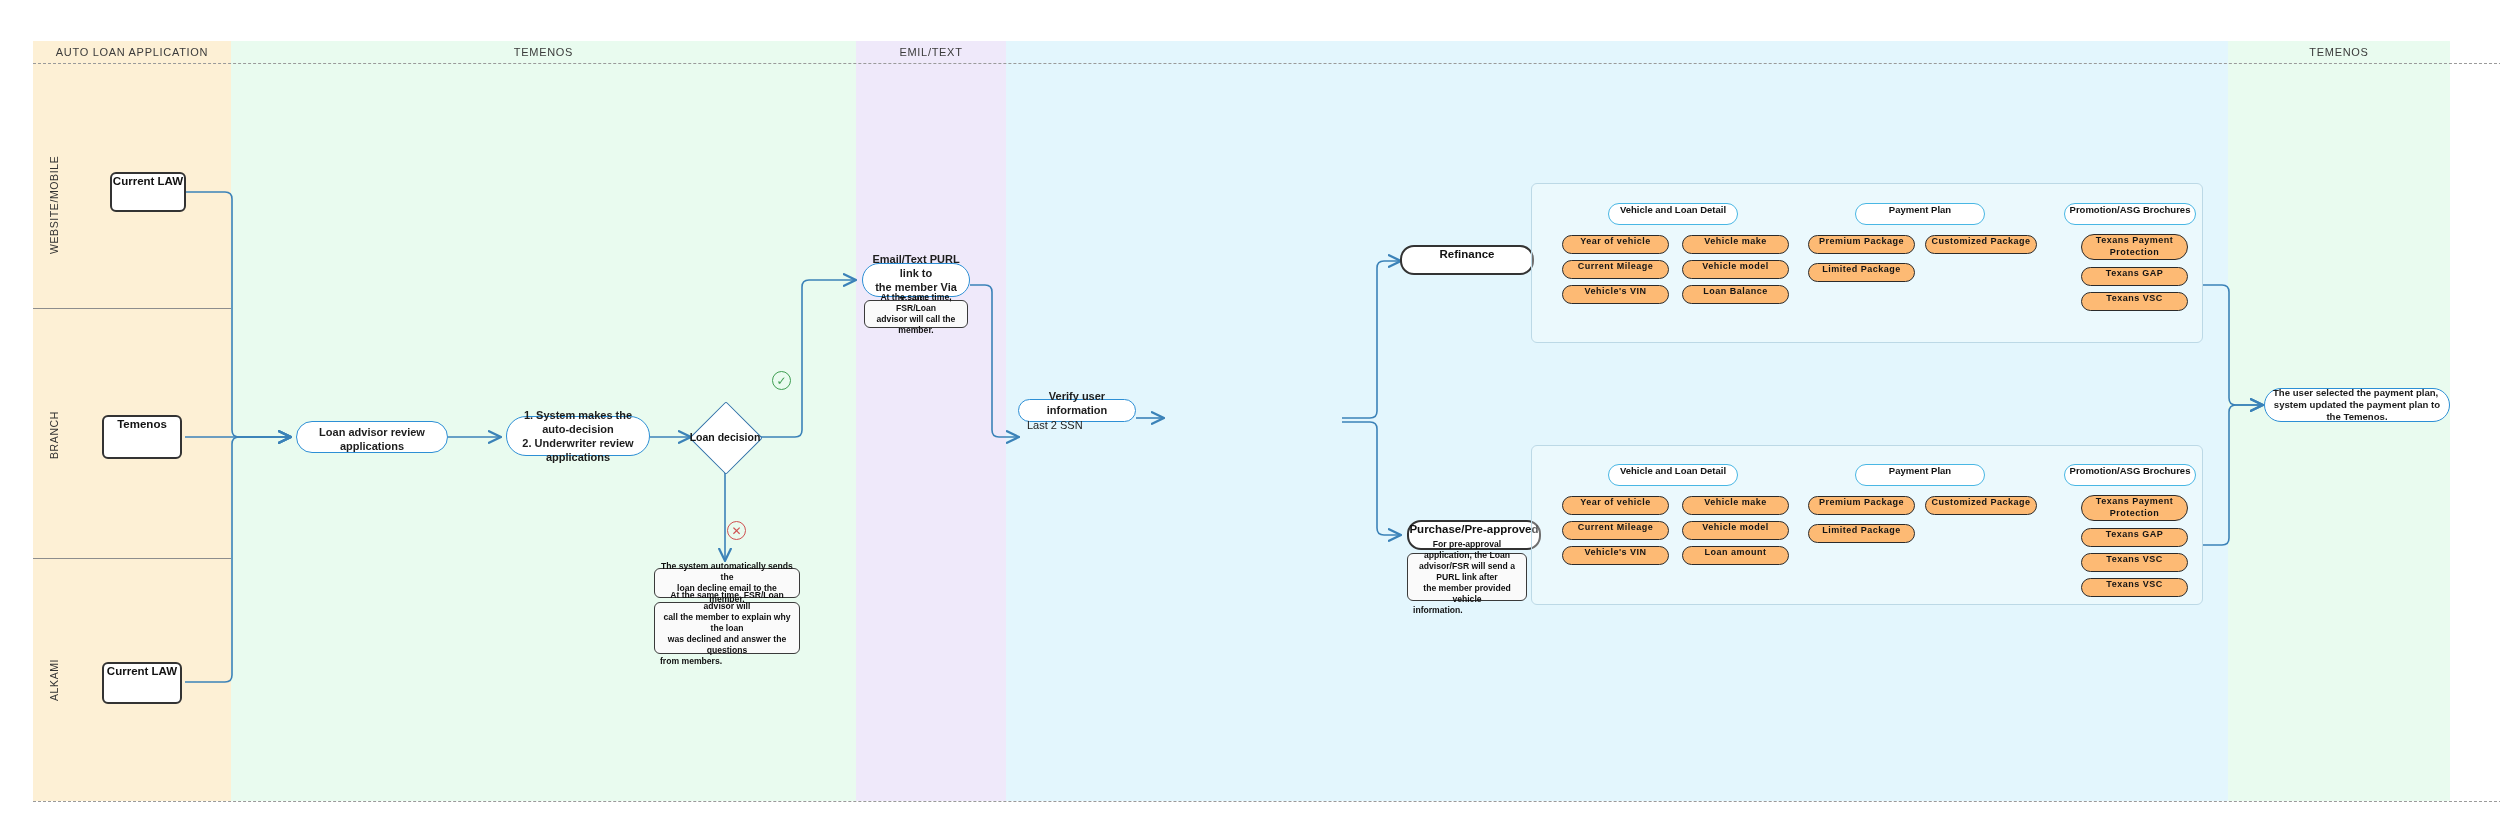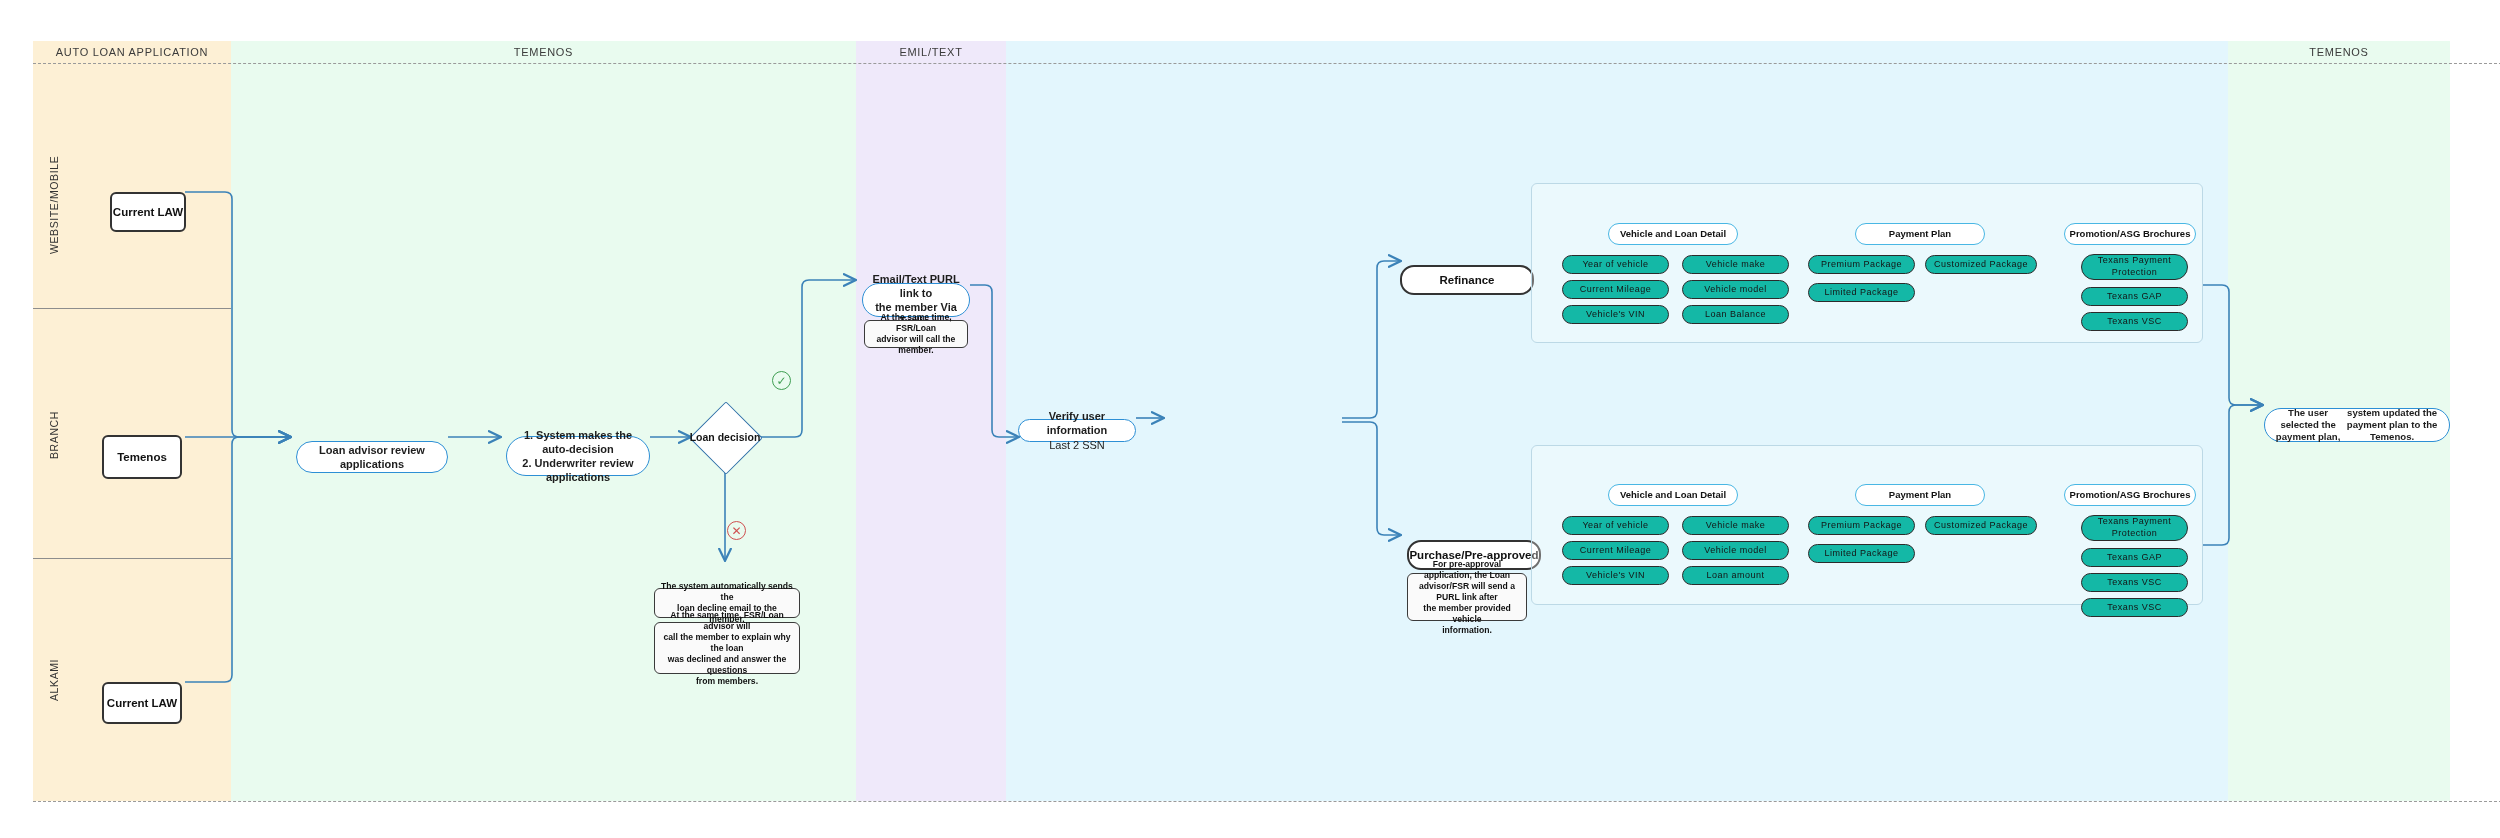--- a/index.html
+++ b/index.html
@@ -17,32 +17,32 @@
   .hsep{position:absolute;left:33px;right:0;border-top:1px dashed #9a9a9a;height:0;}
   
   .hsep-solid{position:absolute;height:0;border-top:1px solid #8d8d8d;}
 
   
   .row-label{position:absolute;font-size:10.5px;letter-spacing:.6px;color:#333;
              writing-mode:vertical-rl;transform:rotate(180deg);
              text-align:center;white-space:nowrap;}
 
   
-  .node{position:absolute;box-sizing:border-box;display:flex;align-items:center;
-        justify-content:center;text-align:center;background:#ffffff;margin-top:20px;}
+  .node{position:absolute;box-sizing:border-box;display:flex;align-items:flex-start;
+        justify-content:center;text-align:center;background:#ffffff;}
   .node span{display:block;line-height:1.28;}
 
   .pill{border:1.6px solid #2d8fd5;border-radius:999px;background:#fff;
         font-size:11px;font-weight:700;color:#1d1d1d;padding:3px 8px;}
   .rect-dark{border:2px solid #333333;border-radius:14px;background:#fff;
         font-size:11.5px;font-weight:700;color:#111;}
   .note{border:1.3px solid #3a3a3a;border-radius:6px;background:#fafafa;
         font-size:8.6px;font-weight:700;color:#111;padding:3px 5px;}
-  .chip{border:1.7px solid #2b2b2b;border-radius:999px;background:#14b8a6;
-        font-size:9px;font-weight:400;letter-spacing:.5px;color:#141414;}
+  .chip{border:1.7px solid #2b2b2b;border-radius:999px;background:#fdba74;
+        font-size:9px;font-weight:700;letter-spacing:.5px;color:#141414;}
   .chip-hdr{border:1.8px solid #49b7e4;border-radius:999px;background:#fff;
         font-size:9.5px;font-weight:700;color:#111;}
   .panel{position:absolute;box-sizing:border-box;border:1px solid #bcd9e6;
         border-radius:6px;background:rgba(255,255,255,.30);}
 
   .diamond{position:absolute;border:1.4px solid #2f6fa8;background:#fff;
         transform:rotate(45deg);border-radius:2px;}
   .diamond-label{position:absolute;display:flex;align-items:center;justify-content:center;
         font-size:10.5px;font-weight:700;color:#151515;text-align:center;}
 
@@ -290,18 +290,18 @@
   <div class="node chip" style="left:2081px;top:528px;width:107px;height:19px;">
     <span>Texans GAP</span>
     </div>
   <div class="node chip" style="left:2081px;top:553px;width:107px;height:19px;">
     <span>Texans VSC</span>
     </div>
   <div class="node chip" style="left:2081px;top:578px;width:107px;height:19px;">
     <span>Texans VSC</span>
     </div>
 
-  <div class="node pill" style="left:2264px;top:388px;width:186px;height:34px;flex-direction:row;">
+  <div class="node pill" style="left:2264px;top:388px;width:186px;height:34px;flex-direction:column;">
     <span style="font-size:9.6px;">The user selected the payment plan,</span>
     <span style="font-size:9.6px;">system updated the payment plan to the Temenos.</span>
   </div>
 
 </div>
 
 </body></html>

